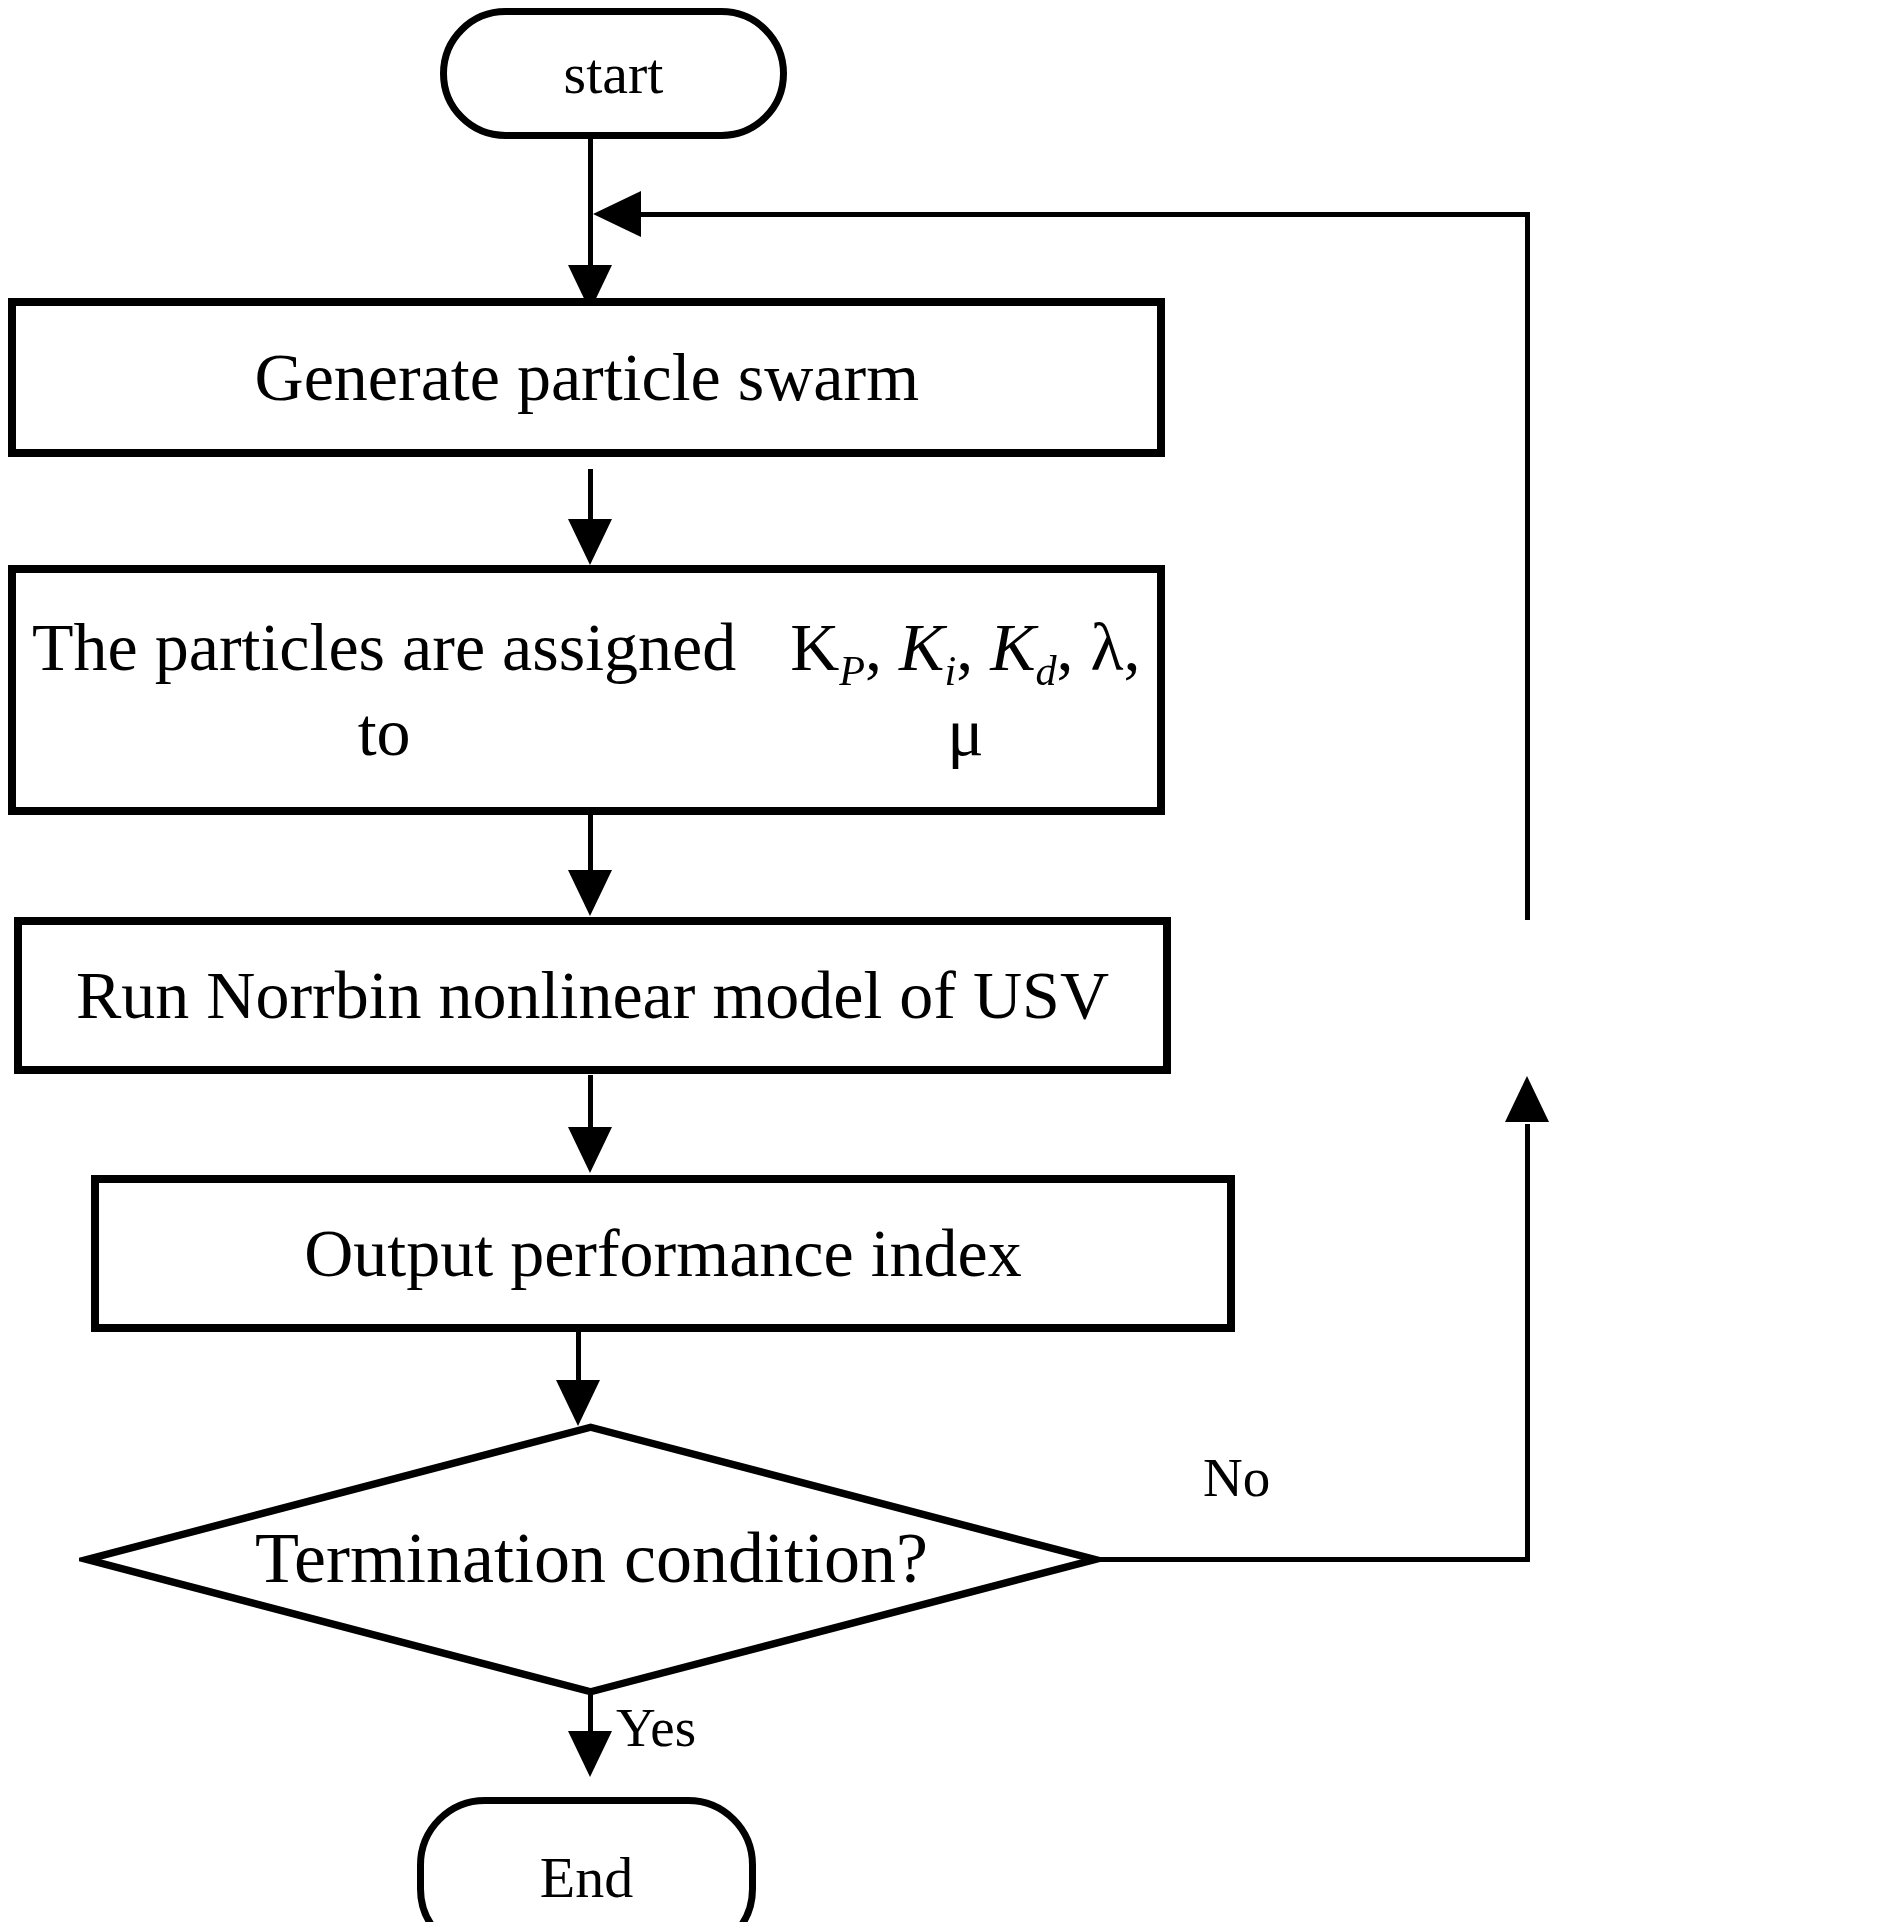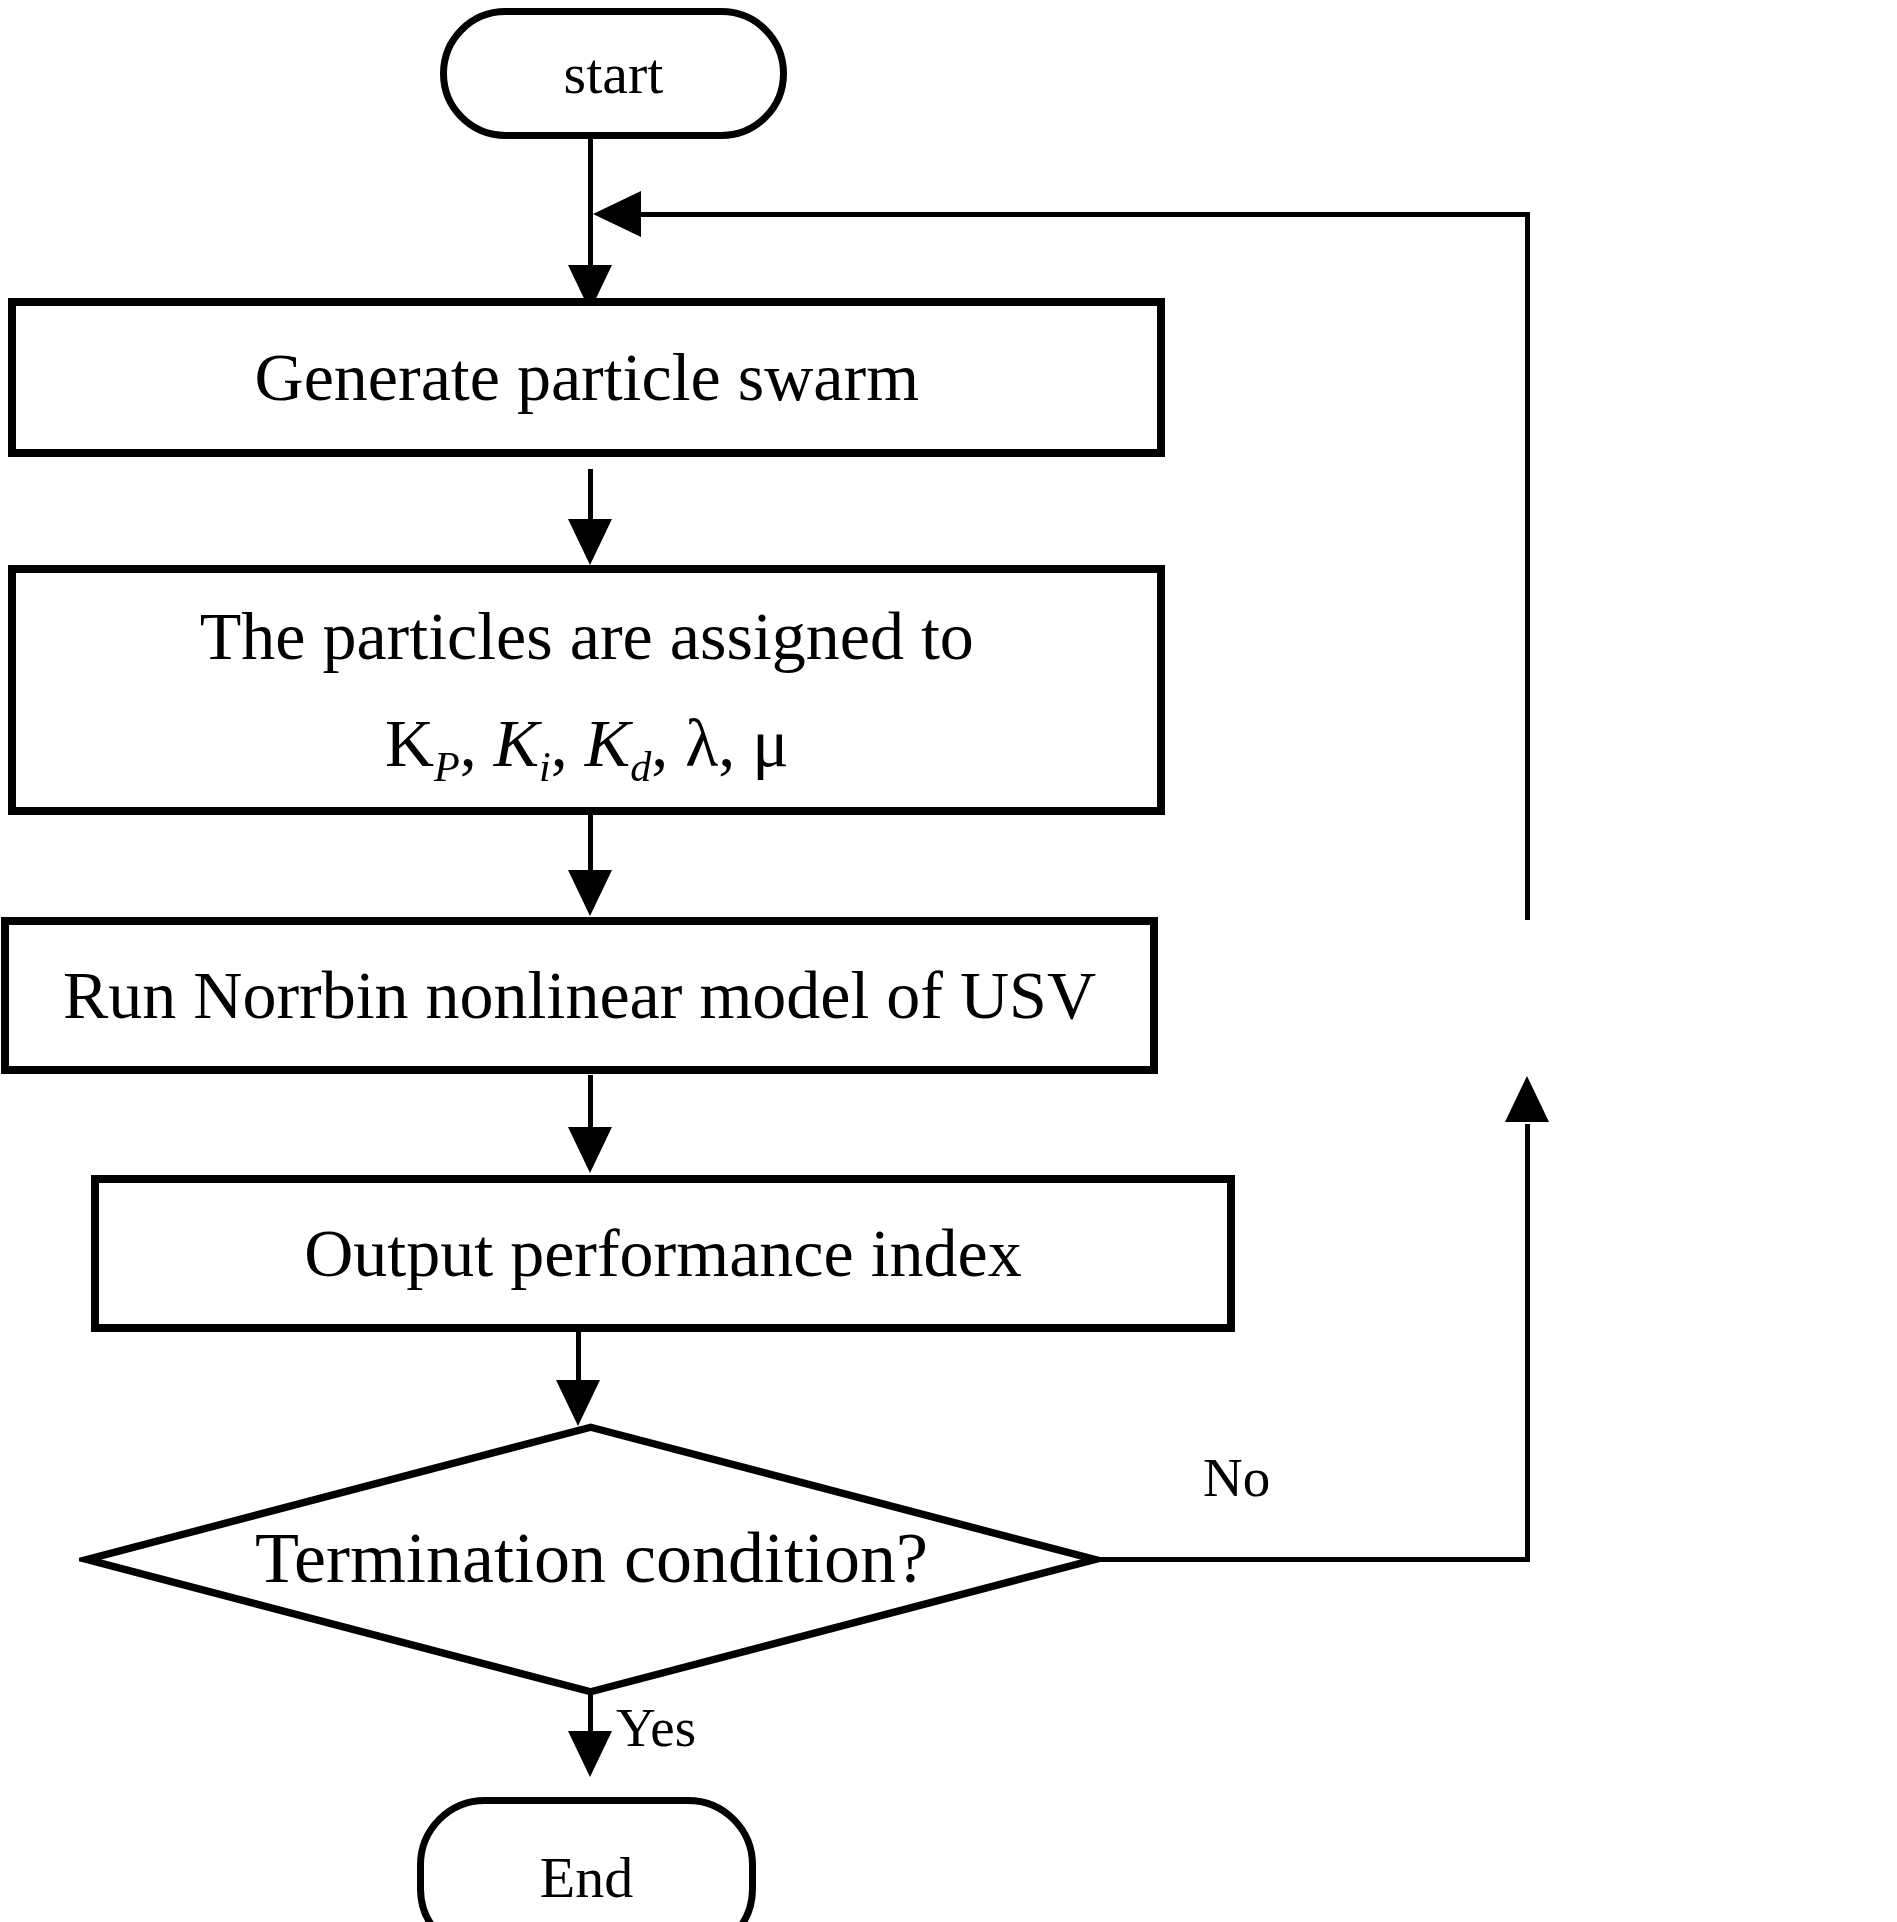--- a/index.html
+++ b/index.html
@@ -36,21 +36,21 @@
     border: 7.4px solid #000000;
     background: #ffffff;
     box-sizing: border-box;
     display: flex;
     align-items: center;
     justify-content: center;
     font-size: 58px;
   }
   .multi-line {
     display: flex;
-    flex-direction: column;
+    flex-direction: row;
     justify-content: center;
     gap: 21.5px;
   }
 
   
   .vline, .hline {
     position: absolute;
     background: #000000;
   }
   .vline { width: 5px; }
@@ -121,21 +121,21 @@
   <div class="proc-box multi-line" style="left:8.3px; top:565px; width:1157px; height:250px;">
     <div>The particles are assigned to</div>
     <div>
       <span>K</span><sub class="param-sub">P</sub><span>, </span><span class="k-italic">K</span><sub class="param-sub">i</sub><span>, </span><span class="k-italic">K</span><sub class="param-sub">d</sub><span>, </span><span>λ</span><span>, </span><span>μ</span>
     </div>
   </div>
 
   <div class="vline" style="left:588px; top:815px; height:56px;"></div>
   <div class="arr arr-down" style="left:568px; top:870px;"></div>
 
-  <div class="proc-box" style="left:1px; top:917px; width:1157px; height:157px;">
+  <div class="proc-box" style="left:14px; top:917px; width:1157px; height:157px;">
     <span>Run Norrbin nonlinear model of USV</span>
   </div>
 
   <div class="vline" style="left:588px; top:1075px; height:56px;"></div>
   <div class="arr arr-down" style="left:568px; top:1127px;"></div>
 
   <div class="proc-box" style="left:91px; top:1175px; width:1144px; height:157px;">
     <span>Output performance index</span>
   </div>
 

